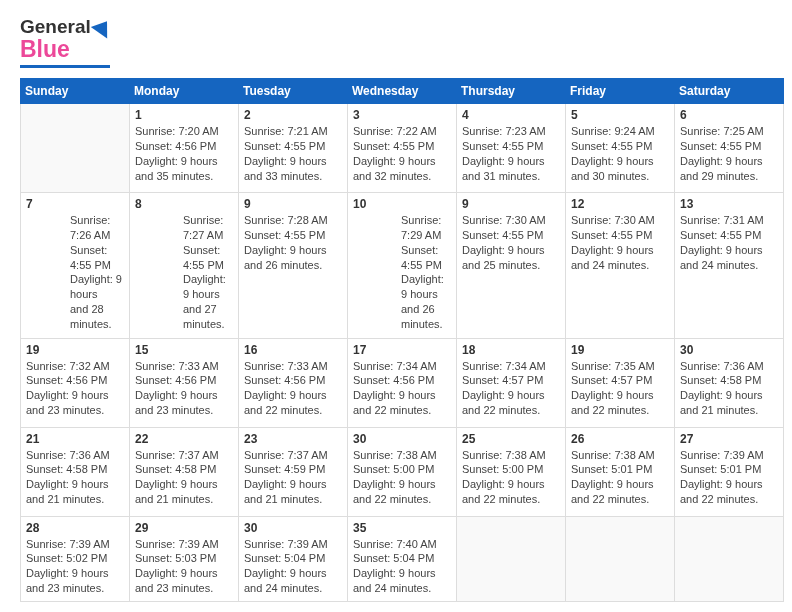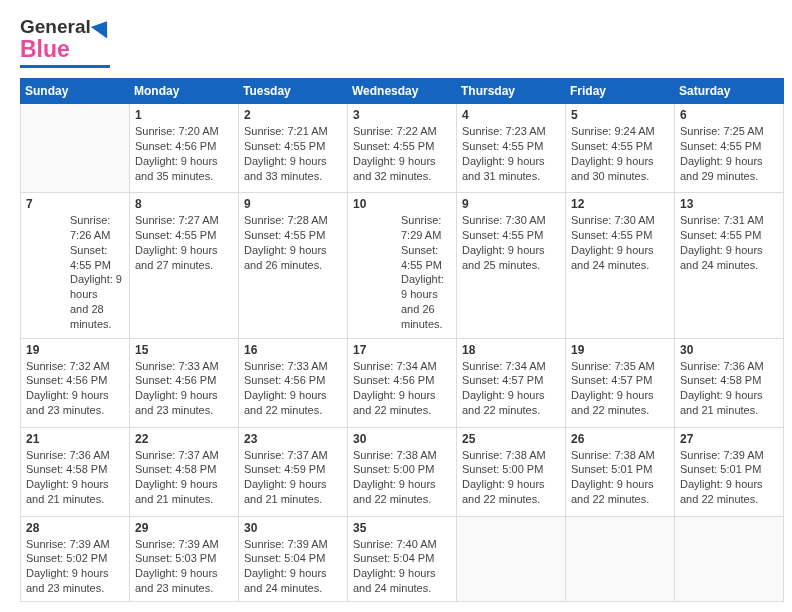--- a/index.html
+++ b/index.html
@@ -187,21 +187,21 @@
         <tr class="week-row">
           <td>
             <span class="day-num">7</span>
             <div class="day-info" style="white-space: pre-line; margin-left: 44px;">Sunrise: 7:26 AM
 Sunset: 4:55 PM
 Daylight: 9 hours
 and 28 minutes.</div>
           </td>
           <td>
             <span class="day-num">8</span>
-            <div class="day-info" style="white-space: pre-line;">Sunrise: 7:27 AM
+            <div class="day-info" style="white-space: pre-line; margin-left: 48px;">Sunrise: 7:27 AM
 Sunset: 4:55 PM
 Daylight: 9 hours
 and 27 minutes.</div>
           </td>
           <td>
             <span class="day-num">9</span>
             <div class="day-info" style="white-space: pre-line;">Sunrise: 7:28 AM
 Sunset: 4:55 PM
 Daylight: 9 hours
 and 26 minutes.</div>

